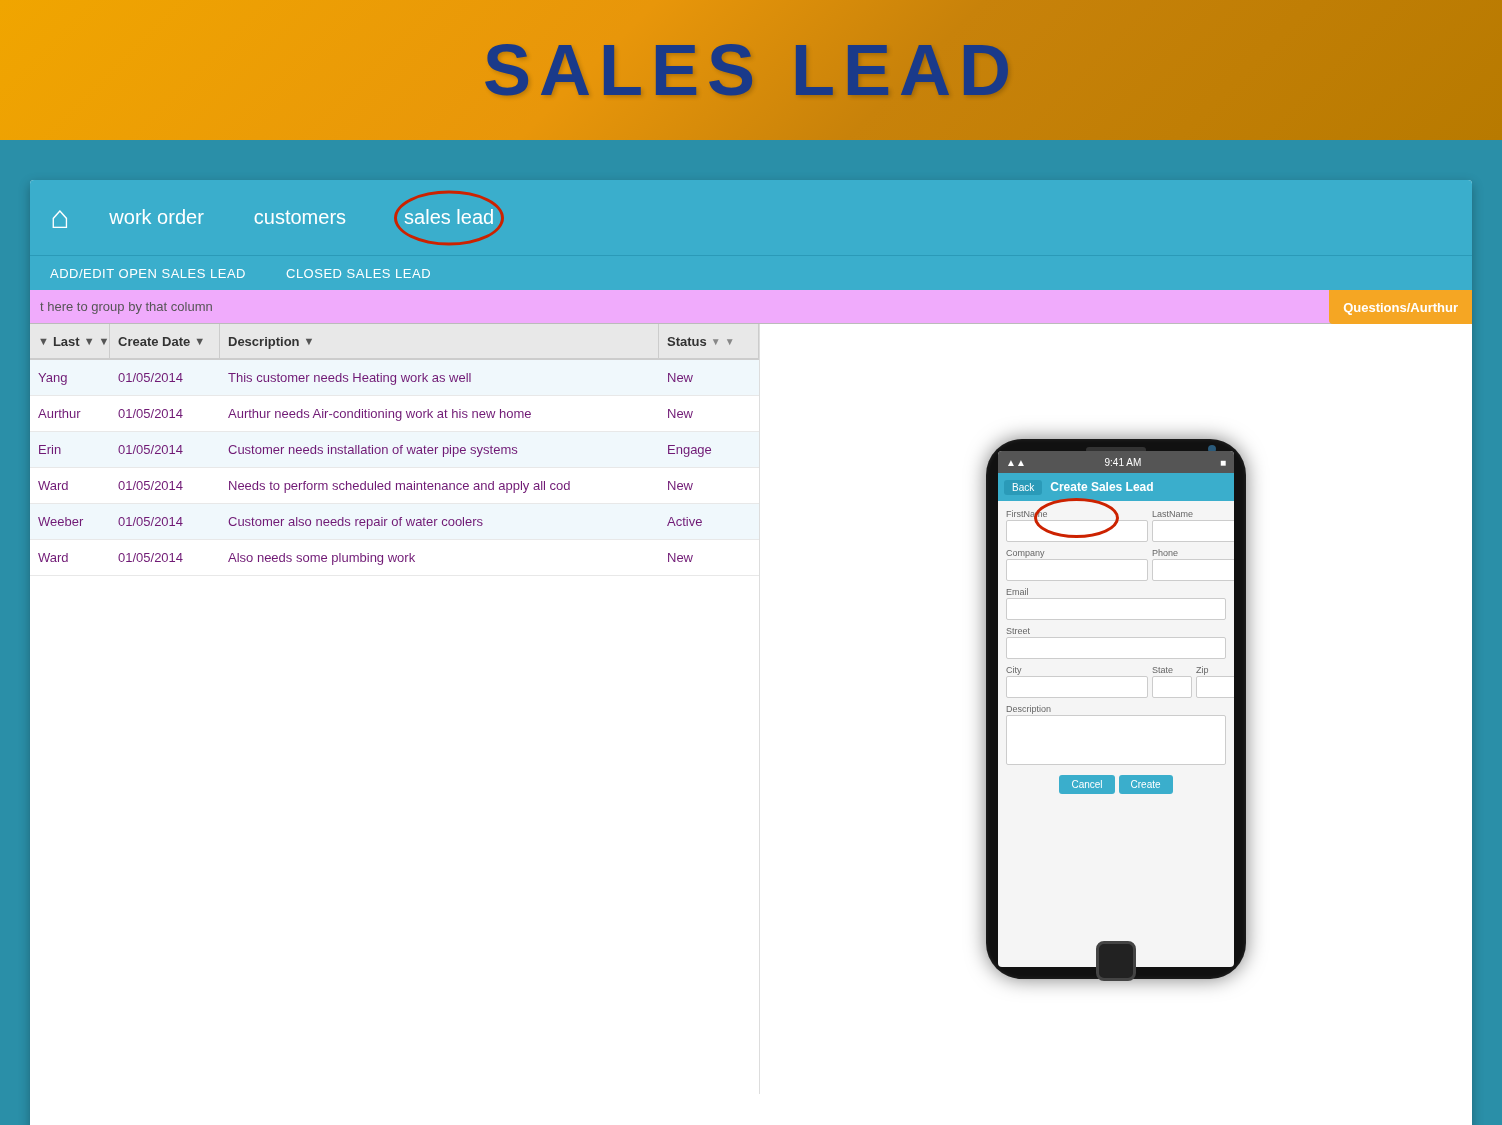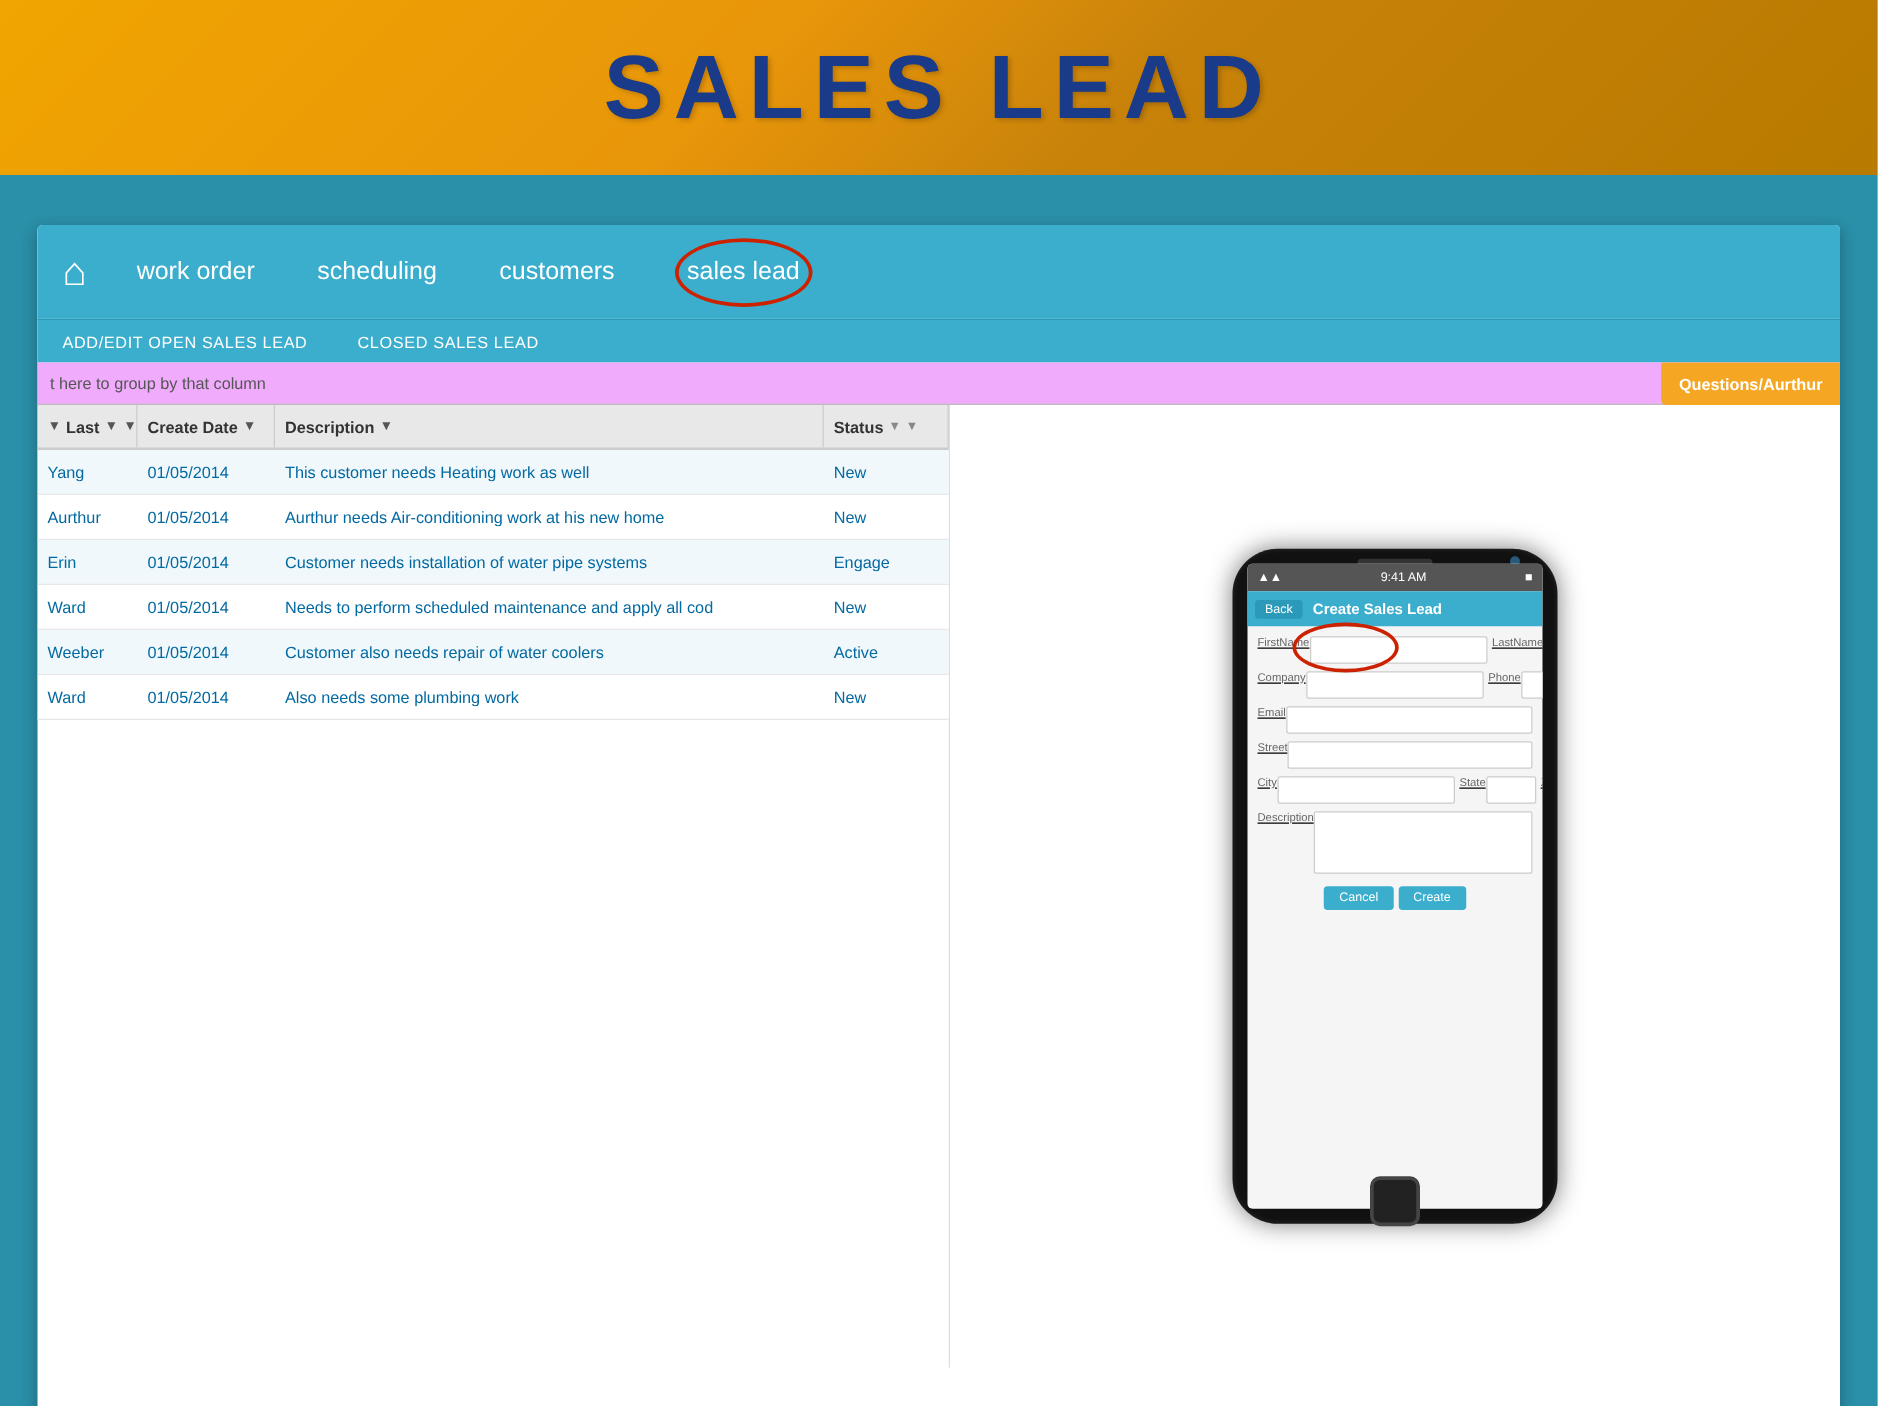--- a/index.html
+++ b/index.html
@@ -217,21 +217,21 @@
       background: #f0f8fc;
     }
 
     .table-row:nth-child(even) {
       background: white;
     }
 
     .td {
       padding: 0 8px;
       font-size: 13px;
-      color: #0369a1;
+      color: #701a75;
       overflow: hidden;
       text-overflow: ellipsis;
       white-space: nowrap;
     }
 
     .td-last { width: 80px; }
     .td-date { width: 110px; }
     .td-desc { flex: 1; }
     .td-status { width: 100px; }
 
@@ -313,23 +313,22 @@
     }
 
     .phone-label {
       font-size: 9px;
       color: #666;
       margin-bottom: 1px;
     }
 
     .phone-input-group {
       display: flex;
-      flex-direction: row;
+      flex-direction: column;
       flex: 1;
-      text-decoration: underline;
     }
 
     .phone-input {
       border: 1px solid #ccc;
       height: 22px;
       border-radius: 2px;
       background: white;
       font-size: 10px;
       padding: 0 4px;
     }
@@ -443,21 +442,20 @@
   <div class="header-triangle"></div>
 </div>
 
 <div class="main-area">
   <div class="content-box">
 
     <div class="navbar">
       <span class="home-icon">⌂</span>
       <div class="nav-items">
         <span class="nav-item">work order</span>
-        <span class="nav-item">scheduling</span>
         <span class="nav-item">customers</span>
         <div class="nav-item-sales-lead">
           <span>sales lead</span>
           <div class="sales-lead-circle"></div>
         </div>
       </div>
     </div>
 
     <div class="sub-navbar">
       <span class="sub-nav-item">ADD/EDIT OPEN SALES LEAD</span>

